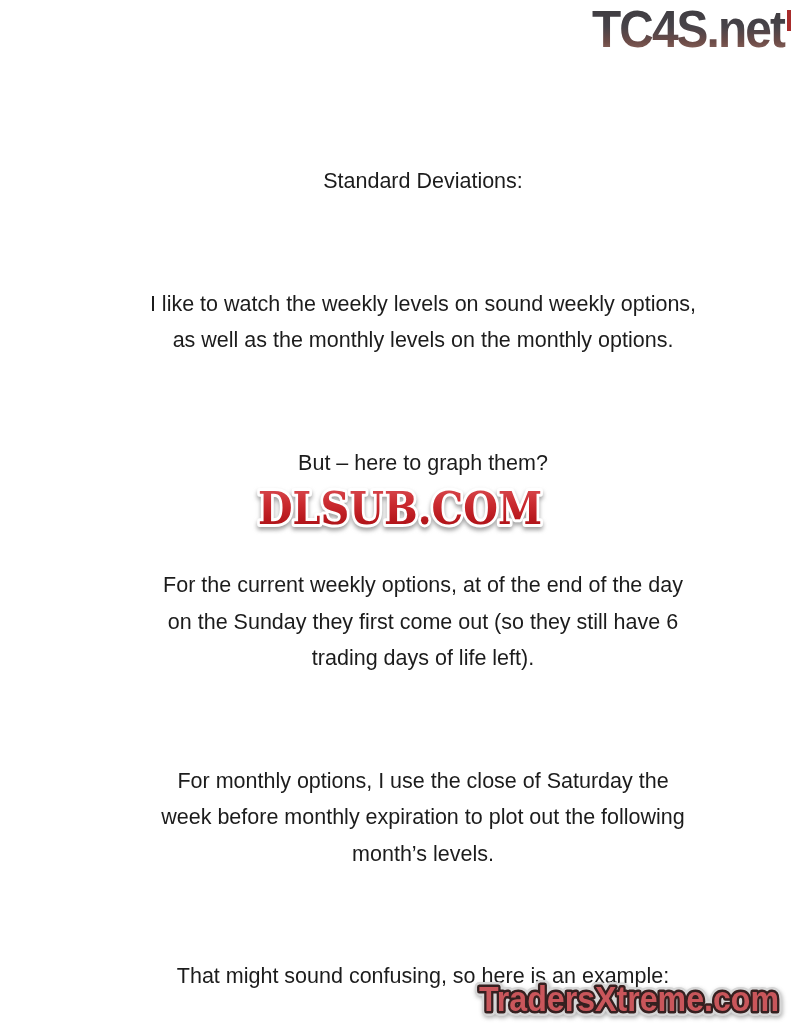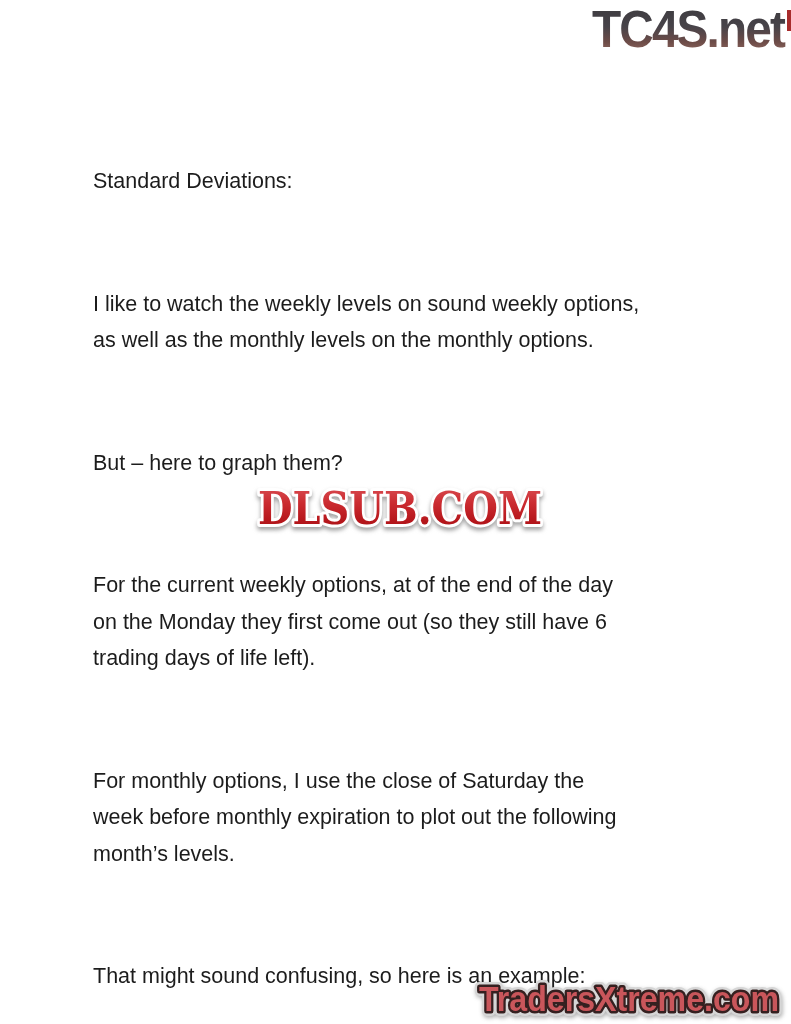--- a/index.html
+++ b/index.html
@@ -32,21 +32,21 @@
   
   .content {
     position: absolute;
     left: 93px; top: 90px;
     width: 660px;
     color: #1c1c1c;
     font-size: 21.5px;
     line-height: 36.5px;
     white-space: pre-wrap;
   }
-  .content p { margin: 0 0 13px 0; }
+  .content p { margin: 0 0 13px 0; text-align: center; }
 
   
   .dlsub {
     position: absolute;
     left: 248px; top: 474px;
     filter: drop-shadow(0px 3px 2px rgba(110,110,110,0.65));
   }
   .dlsub text {
     font-family: "DejaVu Serif", serif;
     font-weight: bold;
@@ -92,21 +92,21 @@
   </svg>
 
   <div class="corner-mark"></div>
 
   <div class="content">
     <p>Standard Deviations:</p>
     <p>I like to watch the weekly levels on sound weekly options,
 as well as the monthly levels on the monthly options.</p>
     <p>But – here to graph them?</p>
     <p>For the current weekly options, at of the end of the day
-on the Monday they first come out (so they still have 6
+on the Sunday they first come out (so they still have 6
 trading days of life left).</p>
     <p>For monthly options, I use the close of Saturday the
 week before monthly expiration to plot out the following
 month’s levels.</p>
     <p>That might sound confusing, so here is an example:</p>
     
     
     
     
   </div>

